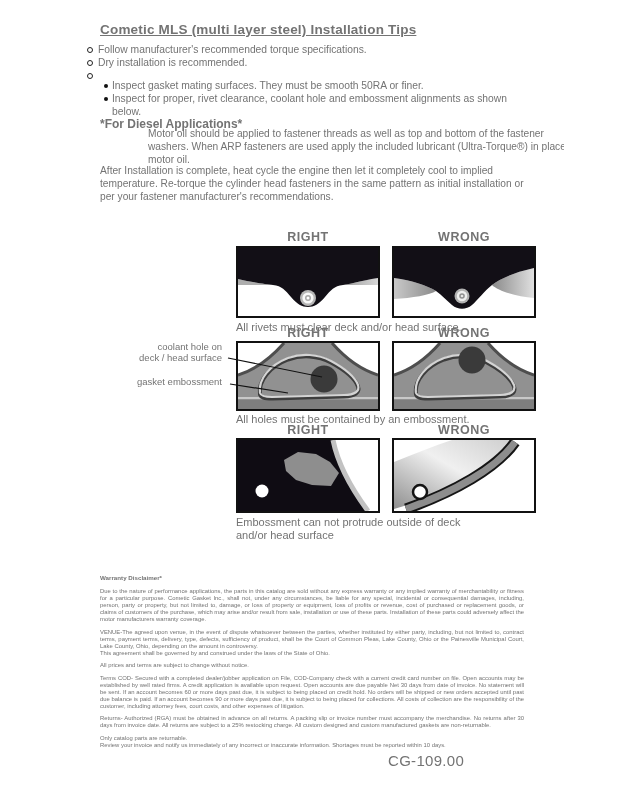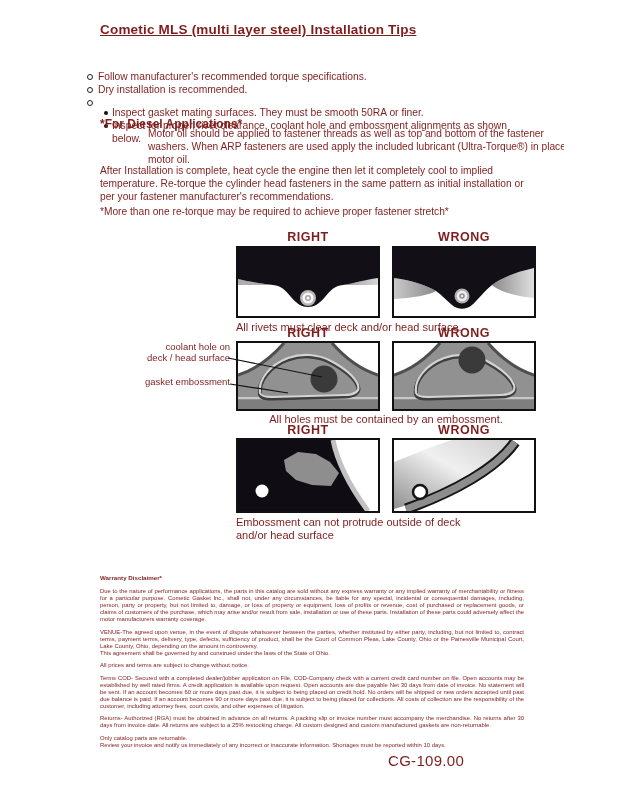--- a/index.html
+++ b/index.html
@@ -1,43 +1,43 @@
 <!DOCTYPE html>
 <html><head>
 <meta charset="utf-8">
 <style>
   html,body{margin:0;padding:0;background:#fff;}
   .page{position:relative;width:564px;height:800px;background:#ffffff;overflow:hidden;
-        font-family:"Liberation Sans", sans-serif;color:#7f1d1d;}
+        font-family:"Liberation Sans", sans-serif;color:#737373;}
 
   .title{position:absolute;left:100px;top:22px;font-size:13.5px;font-weight:bold;
          text-decoration:underline;letter-spacing:.2px;}
 
-  .bullets{position:absolute;left:87px;top:43px;width:445px;font-size:10.3px;margin-top:27px;}
+  .bullets{position:absolute;left:87px;top:43px;width:445px;font-size:10.3px;}
   .b-row{display:flex;align-items:flex-start;line-height:13px;}
   .b-o{width:4px;height:4px;border:1px solid #222;border-radius:50%;margin:4px 5px 0 0;flex:none;}
   .b-sub{margin-left:17px;}
   .b-dot{width:4px;height:4px;background:#111;border-radius:50%;margin:4.5px 4px 0 0;flex:none;}
 
   .diesel-h{position:absolute;left:100px;top:117px;font-size:12px;font-weight:bold;}
   .dp{position:absolute;left:100px;width:438px;font-size:10.2px;line-height:12.8px;margin:0;}
   .dp1{top:128px;margin-left:48px;} .dp2{top:165px;} .dp3{top:206px;}
 
   .fig-label{position:absolute;width:144px;text-align:center;font-size:12.5px;
              font-weight:bold;letter-spacing:.5px;}
   .fig-box{position:absolute;width:144px;border:2px solid #111;background:#fff;
            box-sizing:border-box;}
   .fig-box svg{display:block;width:100%;height:100%;}
   .r1{height:72px;} .r2{height:70px;} .r3{height:75px;}
 
   .fig-caption{position:absolute;font-weight:normal;font-size:11px;line-height:13px;
                white-space:pre-line;}
-  .cap2{width:300px;text-align:center;}
-
-  .ptr-label{position:absolute;left:108px;width:122px;text-align:right;font-size:9.5px;
+  .cap2{width:300px;}
+
+  .ptr-label{position:absolute;left:100px;width:122px;text-align:right;font-size:9.5px;
              line-height:11px;white-space:pre-line;}
   .leader-svg{position:absolute;left:226px;top:344px;z-index:6;}
 
   .legal{position:absolute;left:100px;top:574px;width:424px;font-size:5.9px;
          line-height:7px;text-align:justify;}
   .legal .hd{font-weight:bold;font-size:6.2px;margin:0 0 7px 0;text-align:left;}
   .legal p{margin:0 0 5.5px 0;white-space:pre-line;}
 
   .page-code{position:absolute;left:388px;top:752px;font-size:15px;letter-spacing:.3px;}
 </style>
@@ -66,21 +66,20 @@
     </div>
     <div class="b-row b-sub">
       <span class="b-dot"></span>
       <span>Inspect for proper, rivet clearance, coolant hole and embossment alignments as shown below.</span>
     </div>
   </div>
 
   <div class="diesel-h">*For Diesel Applications*</div>
   <p class="dp dp1">Motor oil should be applied to fastener threads as well as top and bottom of the fastener washers. When ARP fasteners are used apply the included lubricant (Ultra-Torque®) in place of motor oil.</p>
   <p class="dp dp2">After Installation is complete, heat cycle the engine then let it completely cool to implied temperature. Re-torque the cylinder head fasteners in the same pattern as initial installation or per your fastener manufacturer's recommendations.</p>
-  <p class="dp dp3">*More than one re-torque may be required to achieve proper fastener stretch*</p>
 
   <div class="fig-label" style="left:236px;top:230px">RIGHT</div>
   <div class="fig-label" style="left:392px;top:230px">WRONG</div>
 
   <div class="fig-box r1" style="left:236px;top:246px">
     <svg viewBox="0 0 140 68" preserveAspectRatio="none">
       <defs>
         <linearGradient id="g1r" x1="0" y1="0" x2="1" y2="0">
           <stop offset="0" stop-color="#9a9a9a"></stop>
             <stop offset="1" stop-color="#d8d8d8"></stop>

